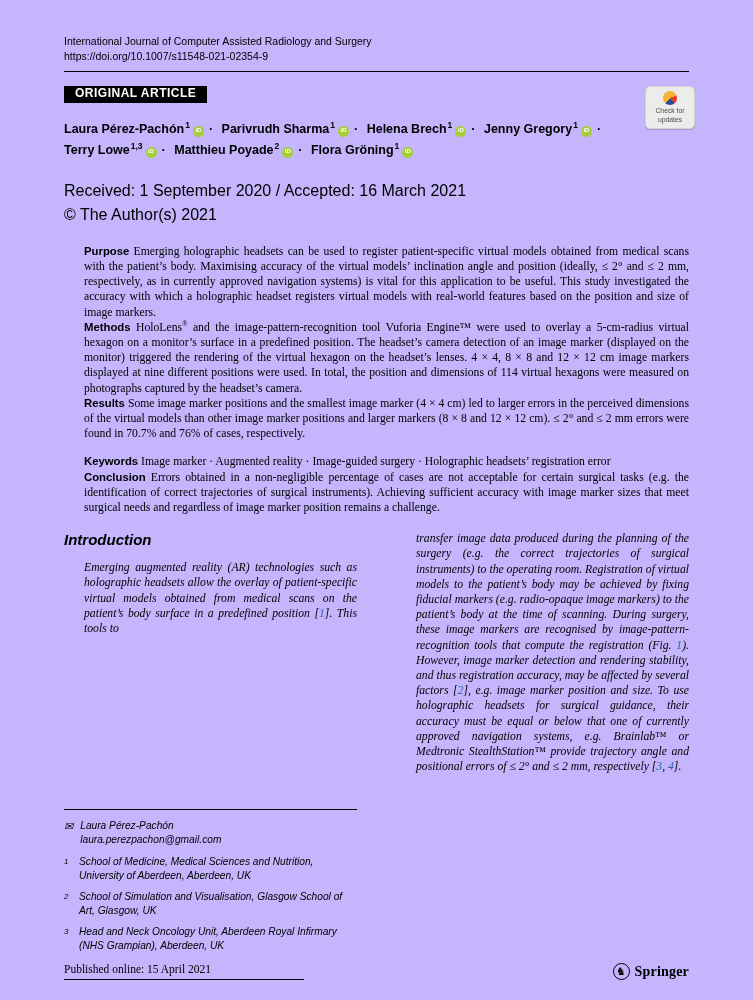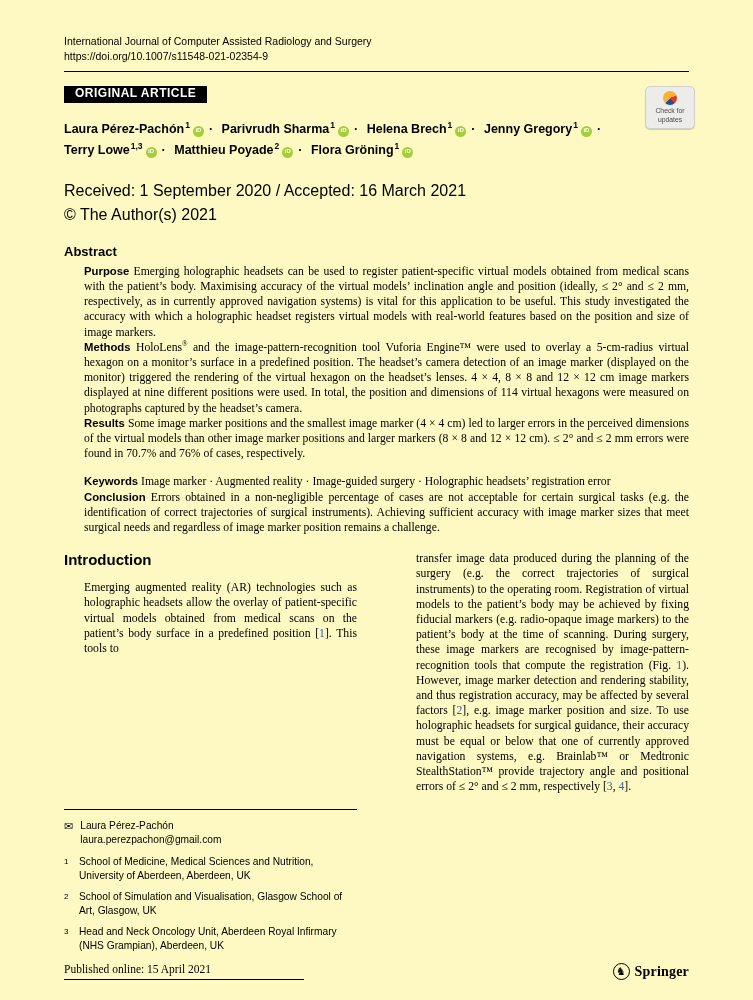--- a/index.html
+++ b/index.html
@@ -1,21 +1,21 @@
 <!DOCTYPE html>
 <html lang="en"><head>
 <meta charset="utf-8">
 <style>
   * { margin:0; padding:0; box-sizing:border-box; }
   html, body { background:#ffffff; }
   .page {
     position:relative;
     width:753px; height:1000px;
     margin:0 auto;
-    background:#fef9c3;
+    background:#c4b5fd;
     color:#000;
     padding:34px 64px 20px;
     display:flex; flex-direction:column;
     overflow:hidden;
     font-family:"Liberation Serif", serif;
   }
   
   .header { font-family:"Liberation Sans", sans-serif; font-size:10.5px; line-height:1.45; }
   .doi { color:#000; }
   .rule { border-top:1.4px solid #000; margin-top:7px; }
@@ -60,21 +60,21 @@
   .dates { margin-top:18px; font-family:"Liberation Sans", sans-serif; font-size:16px; line-height:1.5; }
   
   .abstract { margin-top:17px; }
   .abstract-heading { font-family:"Liberation Sans", sans-serif; font-weight:700; font-size:13px; margin-bottom:5px; }
   .body-text { font-size:11.7px; line-height:1.3; text-align:justify;margin-left:20px; }
   .run-b { font-family:"Liberation Sans", sans-serif; font-weight:700; font-size:0.97em; }
   .run-link { color:#2c66ad; cursor:pointer; }
   .run-sup { vertical-align:super; font-size:0.62em; line-height:0; }
   .keywords { margin-top:13px; }
   
-  .columns { margin-top:16px; flex:1 1 auto; min-height:0; display:flex; gap:39px; overflow:hidden; }
+  .columns { margin-top:16px; flex:1 1 auto; min-height:0; display:flex; gap:39px; overflow:hidden;font-style:italic; }
   .col { flex:1 1 0; min-width:0; }
   .left-col { display:flex; flex-direction:column; }
   .section-heading { font-family:"Liberation Sans", sans-serif; font-weight:700; font-size:15px; margin-bottom:12px; }
   
   .footnote-block {
     margin-top:auto; border-top:1px solid #000; padding-top:9px;
     font-family:"Liberation Sans", sans-serif; font-size:10.2px; line-height:1.38; text-align:left;
   }
   .corresp { display:flex; gap:7px; }
   .envelope { font-size:11px; line-height:1.3; }
@@ -126,21 +126,20 @@
     <span class="author-group"><span>Matthieu Poyade</span><span class="author-sup">2</span><span class="orcid">iD</span><span class="author-sep">·</span></span>
     <span class="author-group"><span>Flora Gröning</span><span class="author-sup">1</span><span class="orcid">iD</span></span>
   </div>
 
   <div class="dates">
     <div>Received: 1 September 2020 / Accepted: 16 March 2021</div>
     <div>© The Author(s) 2021</div>
   </div>
 
   <section class="abstract">
-    <h2 class="abstract-heading">Abstract</h2>
     <p class="body-text"><span class="run-b">Purpose</span><span> Emerging holographic headsets can be used to register patient-specific virtual models obtained from medical scans with the patient’s body. Maximising accuracy of the virtual models’ inclination angle and position (ideally, ≤ 2° and ≤ 2 mm, respectively, as in currently approved navigation systems) is vital for this application to be useful. This study investigated the accuracy with which a holographic headset registers virtual models with real-world features based on the position and size of image markers.</span></p>
     <p class="body-text"><span class="run-b">Methods</span><span> HoloLens</span><span class="run-sup">®</span><span> and the image-pattern-recognition tool Vuforia Engine™ were used to overlay a 5-cm-radius virtual hexagon on a monitor’s surface in a predefined position. The headset’s camera detection of an image marker (displayed on the monitor) triggered the rendering of the virtual hexagon on the headset’s lenses. 4 × 4, 8 × 8 and 12 × 12 cm image markers displayed at nine different positions were used. In total, the position and dimensions of 114 virtual hexagons were measured on photographs captured by the headset’s camera.</span></p>
     <p class="body-text"><span class="run-b">Results</span><span> Some image marker positions and the smallest image marker (4 × 4 cm) led to larger errors in the perceived dimensions of the virtual models than other image marker positions and larger markers (8 × 8 and 12 × 12 cm). ≤ 2° and ≤ 2 mm errors were found in 70.7% and 76% of cases, respectively.</span></p>
     <p class="body-text keywords"><span class="run-b">Keywords</span><span> Image marker · Augmented reality · Image-guided surgery · Holographic headsets’ registration error</span></p>
     <p class="body-text"><span class="run-b">Conclusion</span><span> Errors obtained in a non-negligible percentage of cases are not acceptable for certain surgical tasks (e.g. the identification of correct trajectories of surgical instruments). Achieving sufficient accuracy with image marker sizes that meet surgical needs and regardless of image marker position remains a challenge.</span></p>
   </section>
 
   <div class="columns">
     <div class="col left-col">
       <h2 class="section-heading">Introduction</h2>

